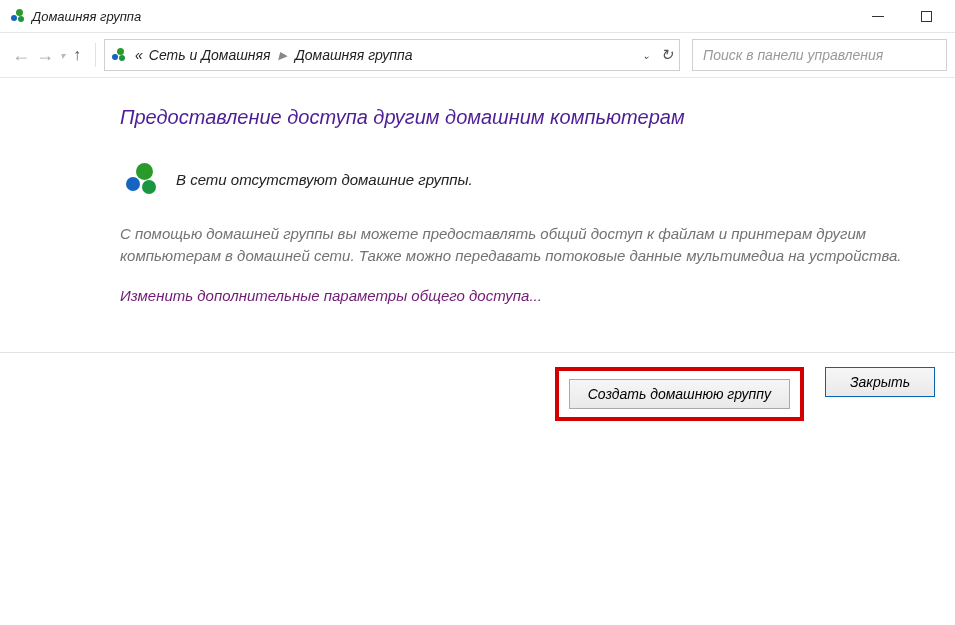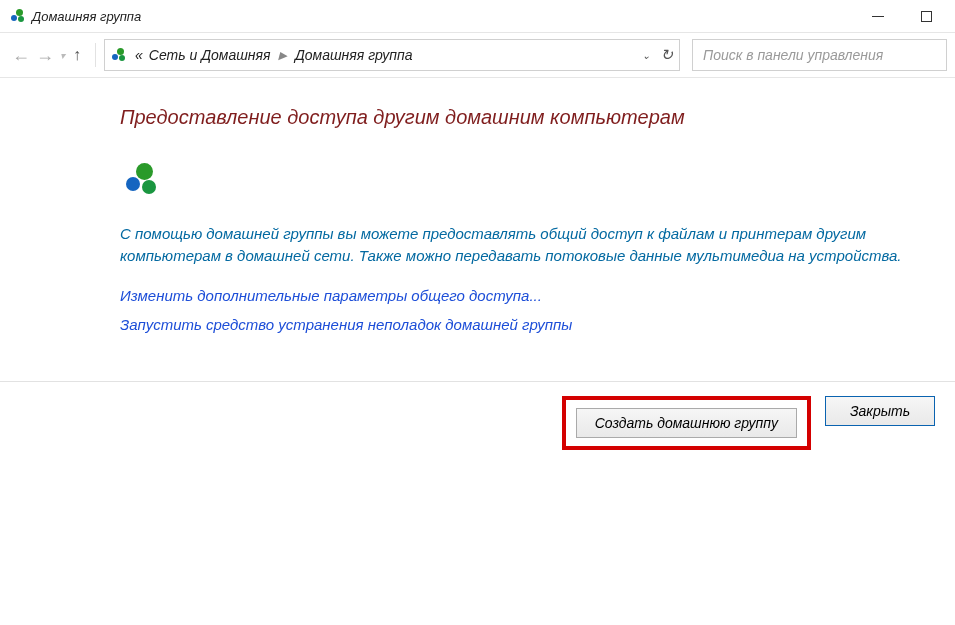--- a/index.html
+++ b/index.html
@@ -115,56 +115,56 @@
     color: #333;
   }
   .search-input::placeholder { color: #9a9a9a; }
 
   .content {
     padding: 28px 0 0 120px;
     width: 930px;
   }
   .heading {
     font-size: 20px;
-    color: #7f1d1d;
+    color: #4c1d95;
     font-weight: 400;
     margin-bottom: 32px;
   }
   .status-row {
     display: flex;
     align-items: center;
     gap: 16px;
     margin-bottom: 26px;
     margin-left: 4px;
   }
   .status-row .txt { font-size: 15px; }
 
   .para {
     font-size: 15px;
     line-height: 1.45;
     margin-bottom: 20px;
-    color: #0369a1;
+    color: #737373;
   }
   .link {
-    color: #1d4ed8;
+    color: #701a75;
     font-size: 15px;
     margin-bottom: 12px;
     cursor: pointer;
     display: block;
   }
 
   .footer-sep {
     border-top: 1px solid #e2e2e2;
     margin-top: 48px;
   }
   .footer {
     display: flex;
     justify-content: flex-end;
     padding: 14px 20px 0 0;
-    gap: 14px;
+    gap: 21px;
   }
   .btn {
     height: 30px;
     border: 1px solid #aaa;
     background: linear-gradient(#f6f6f6,#e9e9e9);
     font: inherit;
     font-size: 14px;
     padding: 0 18px;
     cursor: pointer;
   }
@@ -246,26 +246,26 @@
 
 <div class="content">
   <div class="heading">Предоставление доступа другим домашним компьютерам</div>
 
   <div class="status-row">
     <span class="hg-icon large">
       <span class="hg-dot d1"></span>
         <span class="hg-dot d2"></span>
         <span class="hg-dot d3"></span>
     </span>
+    <span class="txt">В сети отсутствуют домашние группы.</span>
   </div>
 
   <div class="para">С помощью домашней группы вы можете предоставлять общий доступ к файлам и принтерам другим компьютерам в домашней сети. Также можно передавать потоковые данные мультимедиа на устройства.</div>
 
   <a class="link">Изменить дополнительные параметры общего доступа...</a>
-  <a class="link">Запустить средство устранения неполадок домашней группы</a>
 </div>
 
 <div class="footer-sep"></div>
 <div class="footer">
   <span class="highlight-box">
     <button class="btn">Создать домашнюю группу</button>
   </span>
   <button class="btn btn-close">Закрыть</button>
 </div>
 

